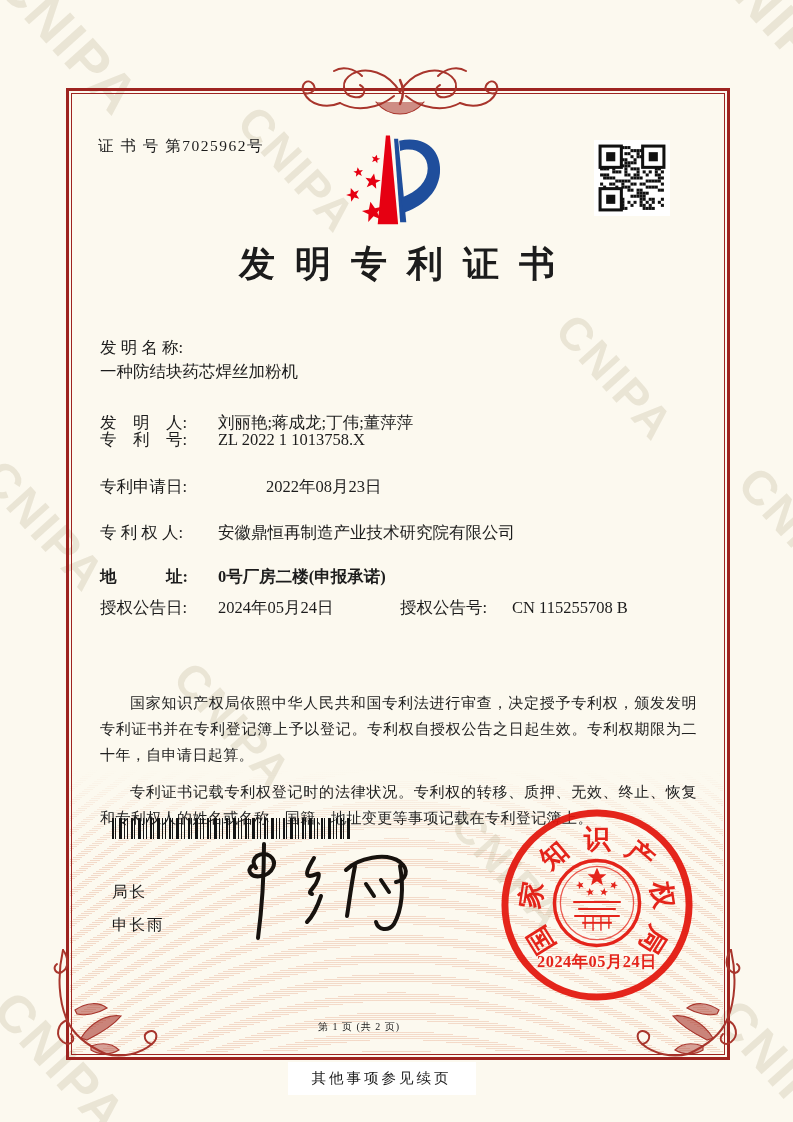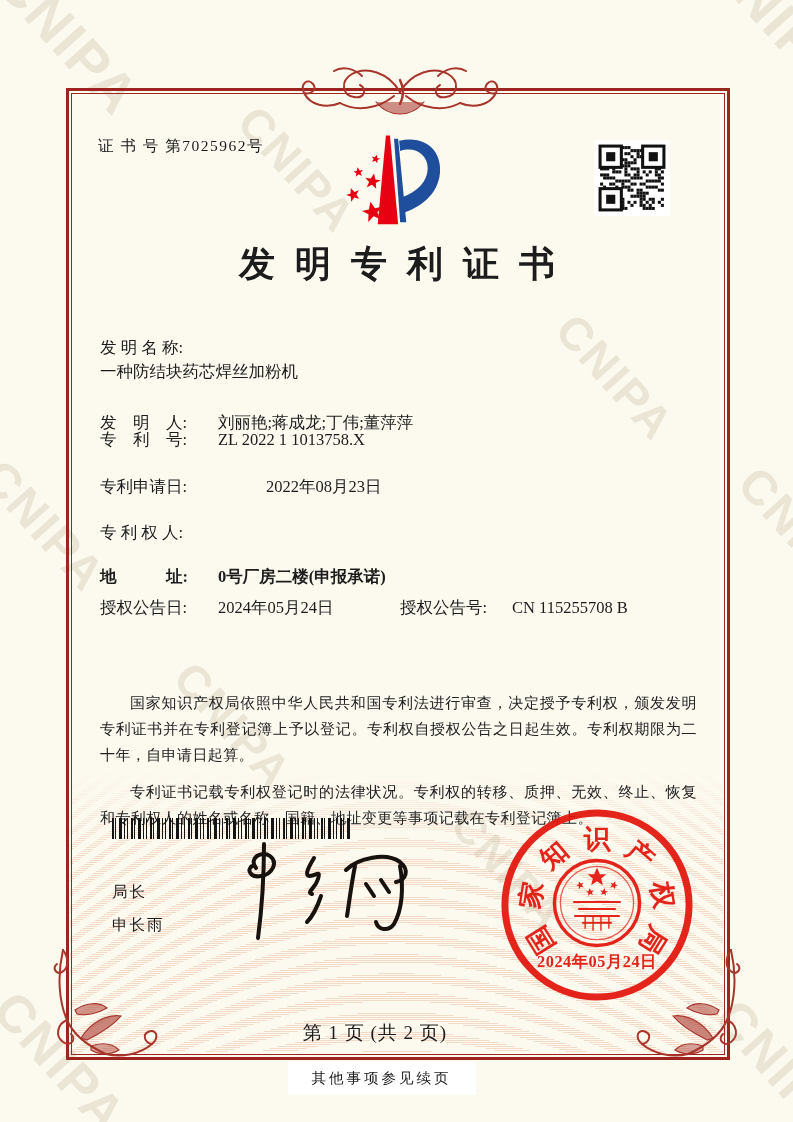--- a/index.html
+++ b/index.html
@@ -97,22 +97,22 @@
   }
   .seal-date{
     fill:var(--seal-red,#e3150c);
     font-size:16.5px;font-weight:bold;text-anchor:middle;
     font-family:"Liberation Serif","DejaVu Serif",serif;
     letter-spacing:.5px;
   }
 
   
   .page-foot{
-    left:66px;top:1020px;width:658px;text-align:center;
-    font-size:19px;letter-spacing:1px;transform:translateX(-20px);
+    left:50px;top:1020px;width:658px;text-align:center;
+    font-size:10px;letter-spacing:1px;transform:translateX(-20px);
   }
   .cont-note{
     left:50%;top:1062px;transform:translateX(-58%);
     background:#ffffff;padding:7px 24px;
     font-size:14.5px;letter-spacing:3px;white-space:nowrap;
   }
 
   svg{display:block;}
 </style>
 </head>
@@ -356,20 +356,21 @@
 <div class="frow" style="top:428px;">
   <span class="lbl">专　利　号:</span>
   <span class="val">ZL 2022 1 1013758.X</span>
 </div>
 <div class="frow" style="top:475px;gap:48px;">
   <span class="lbl">专利申请日:</span>
   <span class="val">2022年08月23日</span>
 </div>
 <div class="frow" style="top:521px;">
   <span class="lbl">专 利 权 人:</span>
+  <span class="val">安徽鼎恒再制造产业技术研究院有限公司</span>
 </div>
 <div class="frow" style="top:565px;font-weight:bold;">
   <span class="lbl">地　　　址:</span>
   <span class="val"><span style="display:block">0号厂房二楼(申报承诺)</span></span>
 </div>
 <div class="frow grant" style="top:596px;">
   <span class="lbl">授权公告日:</span>
   <span class="val val1">2024年05月24日</span>
   <span class="lbl2">授权公告号:</span>
   <span class="val">CN 115255708 B</span>

